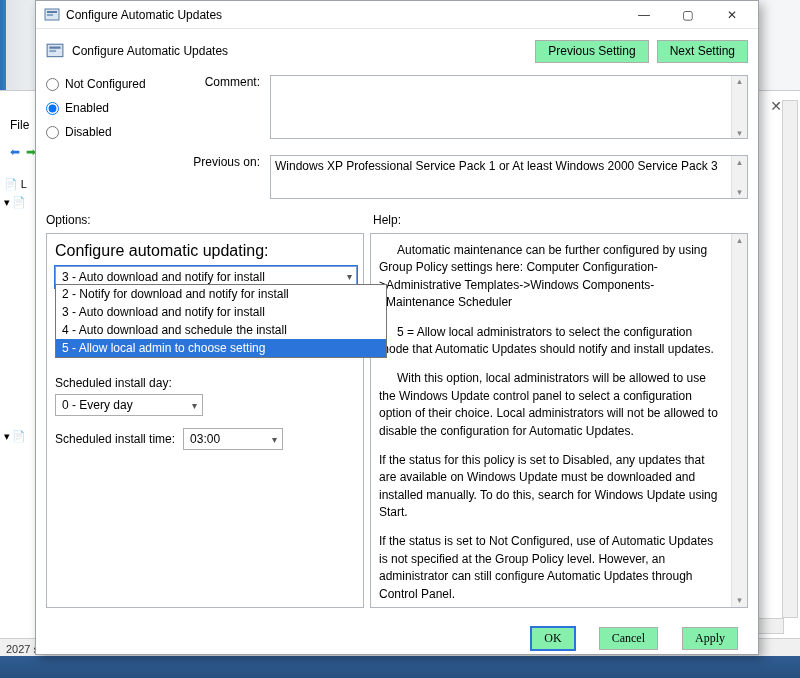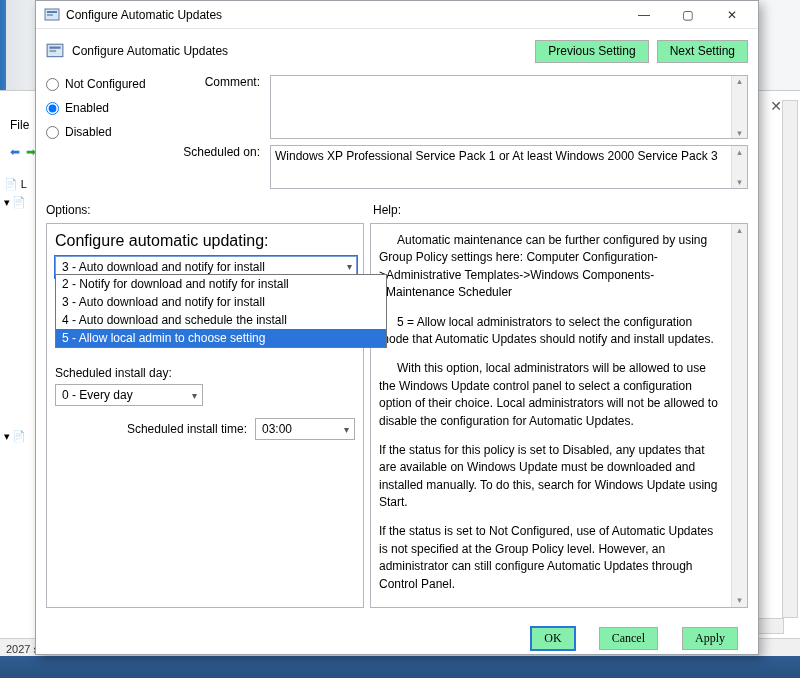--- a/index.html
+++ b/index.html
@@ -62,21 +62,21 @@
     height:23px; padding:0 12px;
     background:#86efac; border:1px solid #adadad;
     font-size:12px; display:inline-flex; align-items:center;
     cursor:default;
   }
 
   .row2 { display:flex; margin-top:8px; }
   .radios { width:128px; display:flex; flex-direction:column; gap:10px; padding-top:2px; }
   .radio { display:flex; align-items:center; gap:6px; font-size:12px; }
   .radio input { margin:0; }
-  .comsup { flex:1; display:flex; flex-direction:column; gap:6px; }
+  .comsup { flex:1; display:flex; flex-direction:column; gap:16px; }
   .labcol { width:96px; text-align:right; padding-right:10px; font-size:12px; }
   .comrow { display:flex; }
   .textarea {
     flex:1; height:64px; border:1px solid #b1b7bd; background:#fff;
     position:relative; padding:2px 18px 2px 4px; font-size:12px;
   }
   .suprow .textarea { height:44px; line-height:1.35; }
   .mini-scroll {
     position:absolute; right:0; top:0; bottom:0; width:16px;
     background:#f1f1f1; border-left:1px solid #e0e0e0;
@@ -108,21 +108,21 @@
   }
   .dropdown-list .item { padding:2px 6px; font-size:12px; white-space:nowrap; }
   .dropdown-list .item.sel { background:#2a74da; color:#fff; }
   .sched-label { margin-top:88px; font-size:12px; }
   .select-sm {
     height:22px; border:1px solid #adadad; background:#fff;
     display:inline-flex; align-items:center; padding:0 20px 0 6px;
     font-size:12px; position:relative; margin-top:4px;
   }
   .select-sm .chev { position:absolute; right:5px; font-size:10px; color:#555; }
-  .time-row { display:flex; align-items:center; gap:8px; margin-top:12px;justify-content:flex-end; }
+  .time-row { display:flex; align-items:center; gap:8px; margin-top:12px; }
 
   .help p { margin:0 0 12px 0; }
   .help p.indent { text-indent:18px; }
 
   .footer { height:42px; display:flex; align-items:flex-end; justify-content:flex-end; gap:24px; padding:0 10px;font-family:Liberation Serif, serif; }
   .btn.ok { border:1px solid #2a74da; outline:1px solid #2a74da; }
 
   svg { display:block; }
 </style>
 </head>
@@ -194,21 +194,21 @@
           <div class="labcol">Comment:</div>
           <div class="textarea">
             <span></span>
             <div class="mini-scroll">
                 <span>▴</span>
                 <span>▾</span>
               </div>
           </div>
         </div>
         <div class="comrow suprow">
-          <div class="labcol">Scheduled on:</div>
+          <div class="labcol">Previous on:</div>
           <div class="textarea">
             <span>Windows XP Professional Service Pack 1 or At least Windows 2000 Service Pack 3</span>
             <div class="mini-scroll">
                 <span>▴</span>
                 <span>▾</span>
               </div>
           </div>
         </div>
       </div>
     </div>

